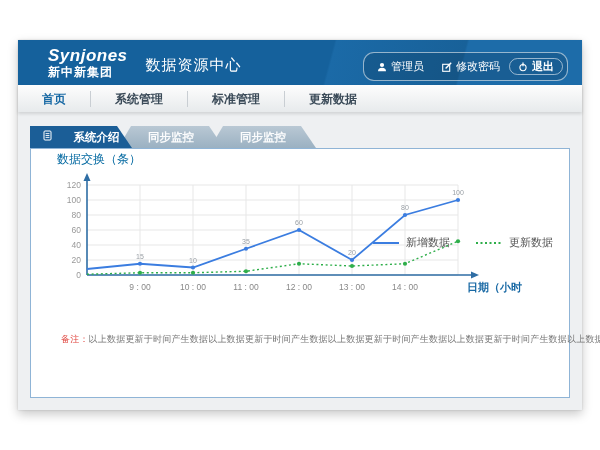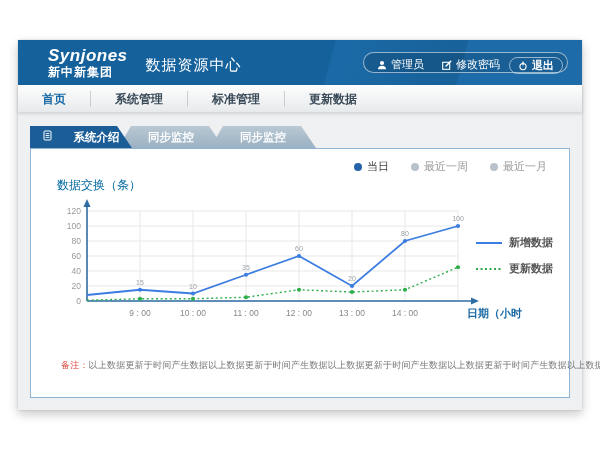--- a/index.html
+++ b/index.html
@@ -9,21 +9,21 @@
   .window { position:absolute; left:18px; top:40px; width:564px; height:370px;
             background:#eef0f2; box-shadow:0 4px 10px rgba(0,0,0,.22), 0 0 2px rgba(0,0,0,.15); }
 
   
   .hdr { position:relative; height:45px; background:linear-gradient(105deg,#15619c 55%,#1b6aa7 55.4%,#186199 78%,#1d6ca9 78.4%);
          display:flex; align-items:center; overflow:hidden; }
   .logo { margin-left:30px; color:#fff; line-height:1; }
   .logo .brand { font-size:17px; font-weight:bold; font-style:italic; letter-spacing:.5px;text-align:center; }
   .logo .company { font-size:12px; font-weight:bold; margin-top:2px; letter-spacing:1px; }
   .app-title { color:#fff; font-size:15px; margin-left:18px; margin-top:6px; letter-spacing:1px; }
-  .user-pill { position:absolute; right:14px; top:12px; height:21px; display:flex; align-items:flex-start;
+  .user-pill { position:absolute; right:14px; top:12px; height:29px; display:flex; align-items:center;
                border:1px solid rgba(255,255,255,.55); border-radius:11px; background:rgba(0,0,0,.12);
                padding:4px 4px; }
   .user-item { display:flex; align-items:center; gap:4px; color:#fff; font-size:11px;
                padding:0 9px; cursor:pointer; white-space:nowrap; }
   .user-item.ringed { border:1px solid rgba(255,255,255,.55); border-radius:9px; height:17px; padding:0 8px;font-weight:bold; }
   .user-pill svg { display:block; }
 
   
   .nav { height:27px; background:linear-gradient(#fdfdfd,#e7eaec); display:flex; align-items:center;
          box-shadow:0 2px 3px rgba(0,0,0,.12); position:relative; z-index:5; }
@@ -49,21 +49,21 @@
   .filters { display:flex; justify-content:flex-end; gap:22px; padding:9px 22px 0 0; height:26px; }
   .filter { display:flex; align-items:center; gap:5px; font-size:11px; color:#999; cursor:pointer; }
   .filter .dot { width:8px; height:8px; border-radius:50%; background:#b9c2ca; }
   .filter.selected { color:#444; }
   .filter.selected .dot { background:#2563a8; }
 
   .ylabel { margin:2px 0 0 26px; font-size:12px; font-weight:normal; color:#0369a1; height:18px; }
 
   .chart-wrap { margin-left:22px; }
 
-  .side-legend { position:absolute; right:16px; top:86px; display:flex; flex-direction:column; gap:11px;font-weight:bold; }
+  .side-legend { position:absolute; right:16px; top:86px; display:flex; flex-direction:row; gap:26px; }
   .legend-row { display:flex; align-items:center; gap:7px; font-size:11px; color:#555; }
   .legend-row svg { display:block; }
 
   .footnote { margin:28px 0 0 30px; font-size:9px; color:#777; letter-spacing:.2px; white-space:nowrap; }
   .footnote .red { color:#e0453e; }
 
   text { font-family:"Liberation Sans","DejaVu Sans",sans-serif; }
 </style>
 </head>
 <body>
@@ -131,34 +131,20 @@
       <div class="tab inactive first">
         <span>同步监控</span>
       </div>
       <div class="tab inactive last">
         <span>同步监控</span>
       </div>
     </div>
 
     <div class="panel">
 
-      <div class="filters">
-        <div class="filter selected">
-          <span class="dot"></span>
-          <span>当日</span>
-        </div>
-        <div class="filter">
-          <span class="dot"></span>
-          <span>最近一周</span>
-        </div>
-        <div class="filter">
-          <span class="dot"></span>
-          <span>最近一月</span>
-        </div>
-      </div>
 
       <div class="ylabel">数据交换（条）</div>
 
       <div class="chart-wrap">
         <svg id="chart-svg" width="470" height="132">
             <line x1="34" y1="106" x2="405" y2="106" stroke="#e7e7e7" stroke-width="1"></line>
             <line x1="34" y1="91" x2="405" y2="91" stroke="#e7e7e7" stroke-width="1"></line>
             <line x1="34" y1="76" x2="405" y2="76" stroke="#e7e7e7" stroke-width="1"></line>
             <line x1="34" y1="61" x2="405" y2="61" stroke="#e7e7e7" stroke-width="1"></line>
             <line x1="34" y1="46" x2="405" y2="46" stroke="#e7e7e7" stroke-width="1"></line>

